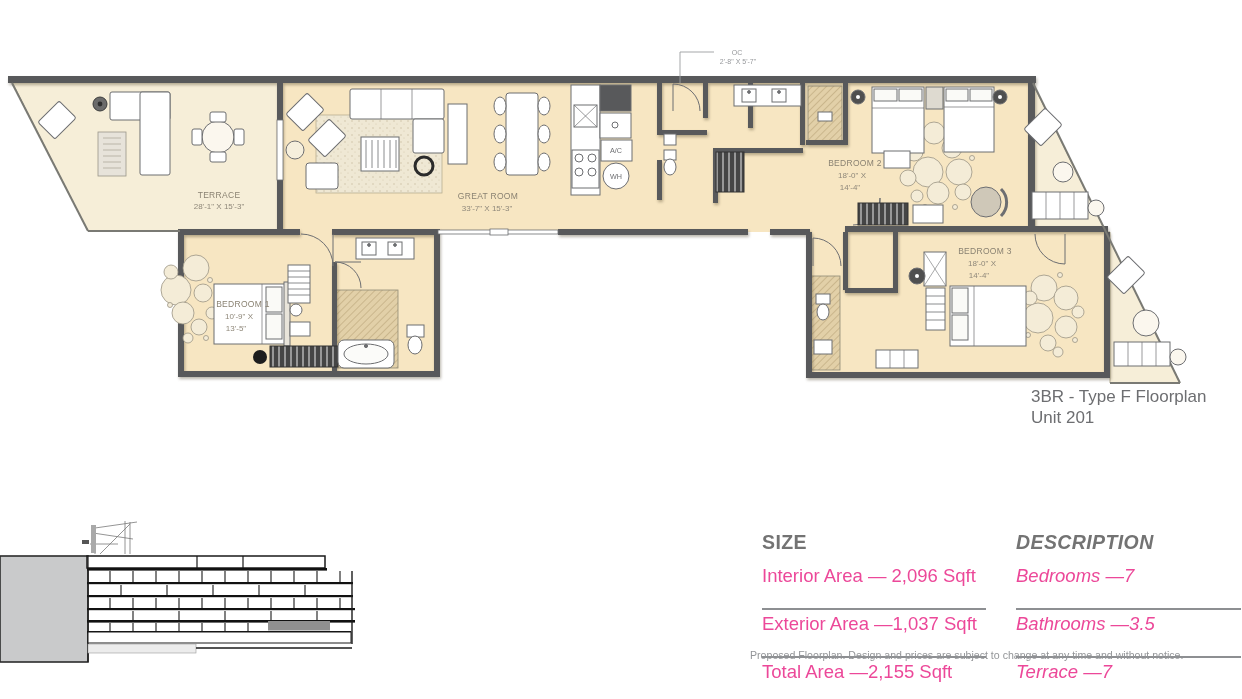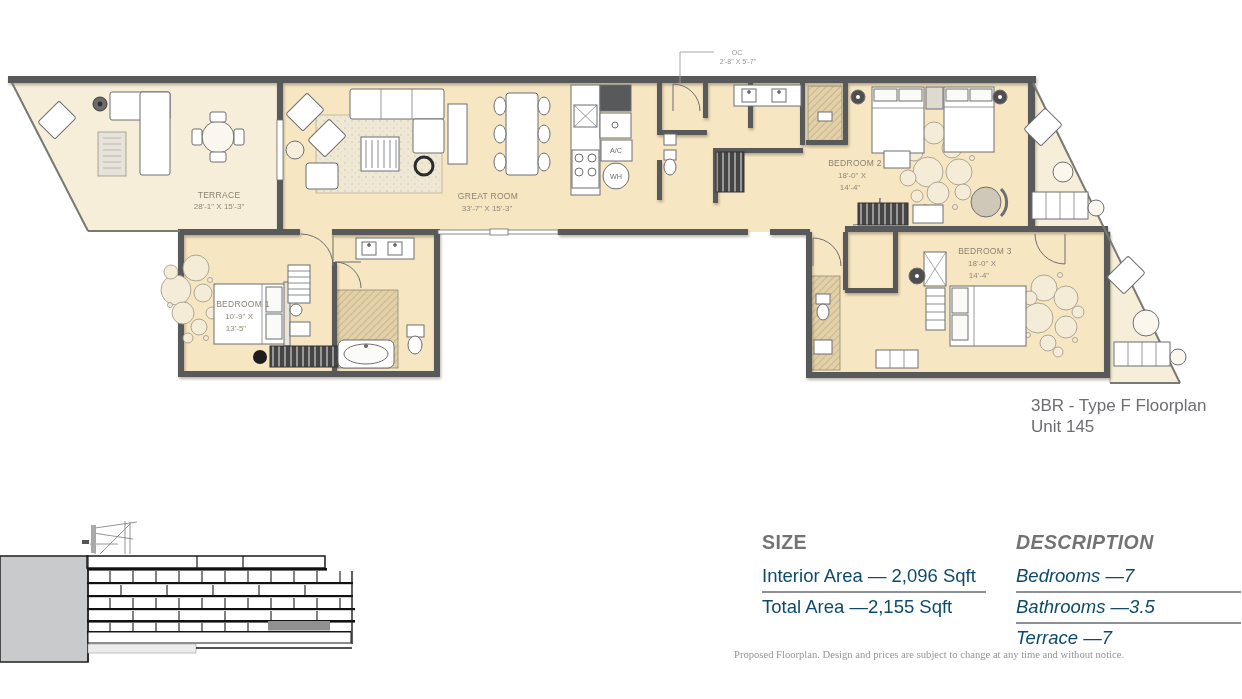--- a/index.html
+++ b/index.html
@@ -6,28 +6,28 @@
   #stage{position:relative;width:1242px;height:699px;background:#fff;overflow:hidden;
          font-family:"Liberation Sans",sans-serif;}
   svg{display:block;}
   svg text{font-family:"Liberation Sans",sans-serif;}
   .room-name{fill:#8a8272;font-size:8.5px;letter-spacing:.3px;}
   .room-dim{fill:#8f887a;font-size:8px;}
   .util-label{fill:#6d6e71;font-size:7.2px;}
   .callout{fill:#96989b;font-size:7px;}
   #floorplan-svg{position:absolute;left:0;top:0;}
   #elevation-svg{position:absolute;left:0;top:513px;}
-  .plan-title{position:absolute;left:1031px;top:395px;color:#6d6e71;font-size:17px;line-height:21px;}
+  .plan-title{position:absolute;left:1031px;top:386px;color:#6d6e71;font-size:17px;line-height:21px;}
   .panel{position:absolute;top:531px;}
   #size-panel{left:762px;width:224px;}
   #desc-panel{left:1016px;width:225px;font-style:italic;}
   .panel-header{font-size:19.5px;font-weight:bold;color:#737373;letter-spacing:.4px;margin-bottom:8px;}
-  .info-row{font-size:18.5px;color:#0c4a6e;padding:3px 0 4px;white-space:nowrap;}
+  .info-row{font-size:18.5px;color:#ec4899;padding:3px 0 21px;white-space:nowrap;}
   .row-underlined{border-bottom:2px solid #8d8f92;}
-  .disclaimer{position:absolute;left:734px;top:649px;font-size:10.6px;color:#939598;white-space:nowrap;font-family:Liberation Serif, serif;}
+  .disclaimer{position:absolute;left:750px;top:649px;font-size:10.6px;color:#939598;white-space:nowrap;}
 </style>
 </head>
 <body>
 
 <div id="stage">
 
   <svg id="floorplan-svg" width="1242" height="470" viewBox="0 0 1242 470">
     <defs>
       <pattern id="hatch" width="5" height="5" patternUnits="userSpaceOnUse" patternTransform="rotate(45)">
         <rect width="5" height="5" fill="#e2d0a8"></rect>
@@ -370,26 +370,27 @@
     <rect x="268" y="108" width="62" height="9.5" fill="#909090"></rect>
     <g>
       <rect x="88" y="119" width="263" height="11" fill="#ffffff" stroke="#1a1a1a" stroke-width="1"></rect>
       <rect x="88" y="131" width="108" height="9" fill="#ececec" stroke="#9a9a9a" stroke-width="0.6"></rect>
       <line x1="196" y1="135" x2="352" y2="135" stroke="#1a1a1a" stroke-width="1.4"></line>
     </g>
   </svg>
 
   <div class="plan-title">
     <div>3BR - Type F Floorplan</div>
-    <div>Unit 145</div>
+    <div>Unit 201</div>
   </div>
 
   <div id="size-panel" class="panel">
     <div class="panel-header">SIZE</div>
     <div class="info-row row-underlined">Interior Area — 2,096 Sqft</div>
+    <div class="info-row row-underlined">Exterior Area —1,037 Sqft</div>
     <div class="info-row">Total Area —2,155 Sqft</div>
   </div>
 
   <div id="desc-panel" class="panel">
     <div class="panel-header">DESCRIPTION</div>
     <div class="info-row row-underlined">Bedrooms —7</div>
     <div class="info-row row-underlined">Bathrooms —3.5</div>
     <div class="info-row">Terrace —7</div>
   </div>
 

